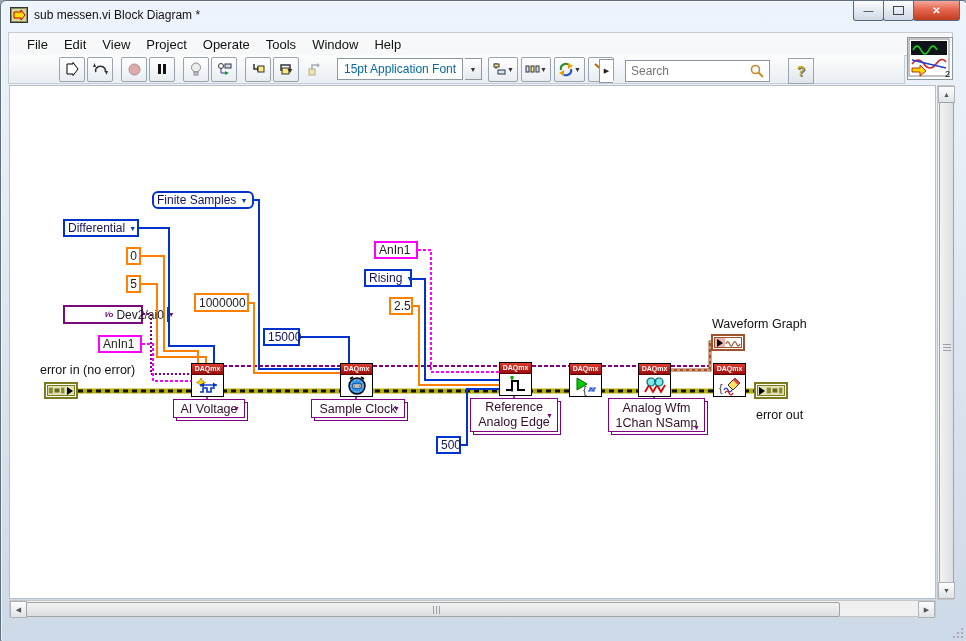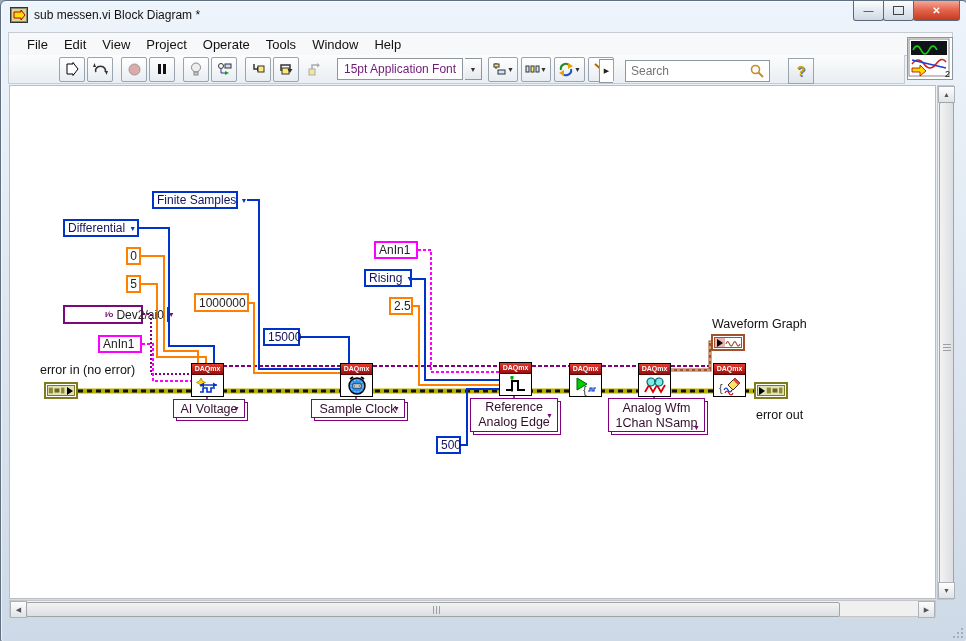--- a/index.html
+++ b/index.html
@@ -20,21 +20,21 @@
   .menubar{position:absolute;left:7px;top:31px;right:14px;height:22px;background:#f7f8f9;border:1px solid #c7ccd2;
     display:flex;align-items:center;padding-left:10px;font-size:13px;color:#111;}
   .menu-item{padding:2px 8px;}
   
   .toolbar{position:absolute;left:7px;top:54px;width:897px;height:29px;background:linear-gradient(#fcfcfc,#e9eef3);
     border:1px solid #c7ccd2;border-top:none;display:flex;align-items:center;padding-left:50px;box-sizing:border-box;}
   .tbtn{width:24px;height:23px;border:1px solid #9aa4ae;background:linear-gradient(#ffffff,#e8edf2);
     display:flex;align-items:center;justify-content:center;margin-right:2px;border-radius:2px;}
   .tbtn.flat{border-color:transparent;background:transparent;}
   .tsep{width:6px;}
-  .fontbox{height:20px;border:1px solid #8d979f;background:#fff;display:flex;align-items:center;font-size:12px;color:#701a75;
+  .fontbox{height:20px;border:1px solid #8d979f;background:#fff;display:flex;align-items:center;font-size:12px;color:#0369a1;
     padding:0 6px;margin:0 2px;}
   .fontdrop{width:16px;height:20px;border:1px solid #8d979f;border-left:none;background:linear-gradient(#fff,#e4e9ee);
     display:flex;align-items:center;justify-content:center;font-size:7px;color:#333;}
   .ddbtn{height:23px;border:1px solid #9aa4ae;background:linear-gradient(#ffffff,#e8edf2);display:flex;align-items:center;
     padding:0 3px;margin-right:3px;border-radius:2px;font-size:7px;color:#333;}
   .searchwrap{position:absolute;right:90px;top:3px;display:flex;align-items:center;gap:12px;}
   .search-split{width:13px;height:22px;border:1px solid #8d979f;border-right:none;background:#fff;display:flex;align-items:center;justify-content:center;font-size:7px;color:#222;}
   .searchbox{width:118px;height:20px;border:1px solid #8d979f;background:#fff;font-size:12px;color:#8a8a8a;
     padding:0 20px 0 5px;font-family:"Liberation Sans",sans-serif;}
   .mag{position:absolute;right:6px;top:4px;}
@@ -289,21 +289,21 @@
     <path d="M670,369 H709 V341 H711" stroke="#ffdcae" stroke-width="1" fill="none" stroke-dasharray="3 3"></path>
 
     <g stroke="#800080" stroke-width="1.5">
       <path d="M206,395 V399"></path>
       <path d="M355,395 V399"></path>
       <path d="M513,395 V398"></path>
       <path d="M653,395 V398"></path>
     </g>
   </svg>
 
-  <div class="const c-blue" style="left:151px;top:190px;width:86px;height:18px;">
+  <div class="const c-blue" style="left:151px;top:190px;width:102px;height:18px;border-radius:6px;">
     <span>Finite Samples</span>
       <span class="tri">▼</span>
   </div>
   <div class="const c-blue" style="left:62px;top:218px;width:76px;height:18px;">
     <span>Differential</span>
       <span class="tri">▼</span>
   </div>
   <div class="const c-orange" style="left:125px;top:246px;width:15px;height:18px;justify-content:center;">
     <span>0</span>
   </div>

